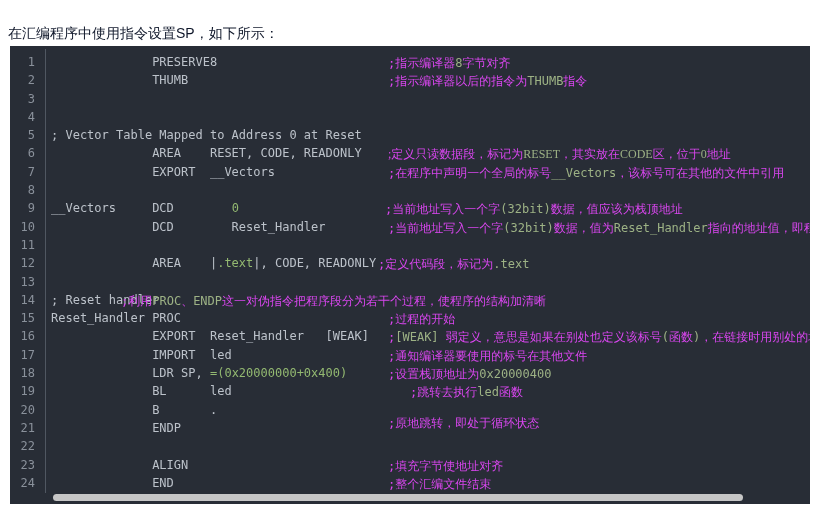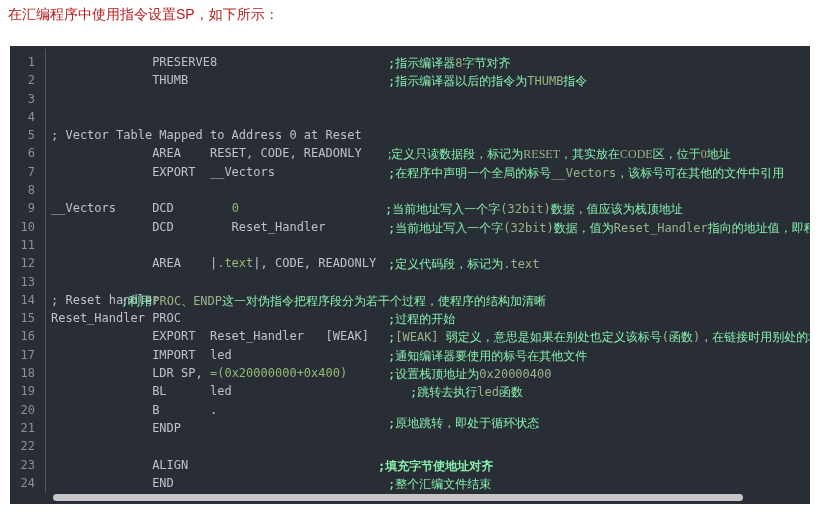--- a/index.html
+++ b/index.html
@@ -1,27 +1,27 @@
 <!DOCTYPE html>
 <html><head>
 <meta charset="utf-8">
 <style>
   html,body{margin:0;padding:0;}
   body{width:828px;height:526px;background:#ffffff;position:relative;overflow:hidden;}
-  #title{position:absolute;left:8px;top:6px;font:14px "Liberation Sans","DejaVu Sans",sans-serif;color:#b91c1c;white-space:pre;}
+  #title{position:absolute;left:8px;top:25px;font:14px "Liberation Sans","DejaVu Sans",sans-serif;color:#0f172a;white-space:pre;}
   #editor{position:absolute;left:10px;top:46px;width:800px;height:458px;background:#282d36;overflow:hidden;}
   #gutter-line{position:absolute;left:35px;top:3px;width:1px;height:444px;background:#505761;}
   #lines{position:absolute;left:0;top:8px;width:100%;}
   .row{position:relative;height:18.3px;font:12px "DejaVu Sans Mono","Liberation Mono",monospace;white-space:pre;}
   .ln{position:absolute;left:0;top:1px;width:25px;text-align:right;color:#8a919b;}
   .code{position:absolute;left:41px;top:1px;color:#bcc2ca;}
   .d{color:inherit;}
   .g{color:#93b971;}
   .cm{position:absolute;top:1px;white-space:pre;}
-  .cc{color:#86efac;}
+  .cc{color:#d946ef;}
   .ca{color:#9db285;}
   #hscroll-thumb{position:absolute;left:43px;top:448px;width:690px;height:7px;border-radius:4px;background:#c6c6c6;}
 </style>
 </head>
 <body>
 
 <div id="title">在汇编程序中使用指令设置SP，如下所示：</div>
 
 <div id="editor">
   <div id="gutter-line"></div>
@@ -30,28 +30,28 @@
       <div class="row"><span class="ln">2</span><span class="code"><span class="d">              THUMB</span></span><span class="cm" style="left: 378px; text-align: right;"><span class="cc">;指示编译器以后的指令为</span><span class="ca">THUMB</span><span class="cc">指令</span></span></div>
       <div class="row"><span class="ln">3</span><span class="code"></span></div>
       <div class="row"><span class="ln">4</span><span class="code"></span></div>
       <div class="row"><span class="ln">5</span><span class="code"><span class="d">; Vector Table Mapped to Address 0 at Reset</span></span></div>
       <div class="row"><span class="ln">6</span><span class="code"><span class="d">              AREA    RESET, CODE, READONLY</span></span><span class="cm" style="left: 378px; font-family: Liberation Serif, serif;"><span class="cc">;定义只读数据段，标记为</span><span class="ca">RESET</span><span class="cc">，其实放在</span><span class="ca">CODE</span><span class="cc">区，位于</span><span class="ca">0</span><span class="cc">地址</span></span></div>
       <div class="row"><span class="ln">7</span><span class="code"><span class="d">              EXPORT  __Vectors</span></span><span class="cm" style="left: 378px;"><span class="cc">;在程序中声明一个全局的标号</span><span class="ca">__Vectors</span><span class="cc">，该标号可在其他的文件中引用</span></span></div>
       <div class="row"><span class="ln">8</span><span class="code"></span></div>
       <div class="row"><span class="ln">9</span><span class="code"><span class="d">__Vectors     DCD        </span><span class="g">0</span></span><span class="cm" style="left: 375px;"><span class="cc">;当前地址写入一个字</span><span class="ca">(32bit)</span><span class="cc">数据，值应该为栈顶地址</span></span></div>
       <div class="row"><span class="ln">10</span><span class="code"><span class="d">              DCD        Reset_Handler</span></span><span class="cm" style="left: 378px;"><span class="cc">;当前地址写入一个字</span><span class="ca">(32bit)</span><span class="cc">数据，值为</span><span class="ca">Reset_Handler</span><span class="cc">指向的地址值，即程序</span></span></div>
       <div class="row"><span class="ln">11</span><span class="code"></span></div>
-      <div class="row"><span class="ln">12</span><span class="code"><span class="d">              AREA    |</span><span class="g">.text</span><span class="d">|, CODE, READONLY</span></span><span class="cm" style="left: 378px;"><span class="cc">;定义代码段，标记为</span><span class="ca">.text</span></span></div>
+      <div class="row"><span class="ln">12</span><span class="code"><span class="d">              AREA    |</span><span class="g">.text</span><span class="d">|, CODE, READONLY</span></span><span class="cm" style="left: 368px;"><span class="cc">;定义代码段，标记为</span><span class="ca">.text</span></span></div>
       <div class="row"><span class="ln">13</span><span class="code"></span></div>
       <div class="row"><span class="ln">14</span><span class="code"><span class="d">; Reset handler</span></span><span class="cm" style="left: 111px;"><span class="cc">;利用</span><span class="ca">PROC</span><span class="cc">、</span><span class="ca">ENDP</span><span class="cc">这一对伪指令把程序段分为若干个过程，使程序的结构加清晰</span></span></div>
       <div class="row"><span class="ln">15</span><span class="code"><span class="d">Reset_Handler PROC</span></span><span class="cm" style="left: 378px;"><span class="cc">;过程的开始</span></span></div>
       <div class="row"><span class="ln">16</span><span class="code"><span class="d">              EXPORT  Reset_Handler   [WEAK]</span></span><span class="cm" style="left: 378px;"><span class="cc">;</span><span class="ca">[WEAK]</span><span class="cc"> 弱定义，意思是如果在别处也定义该标号</span><span class="ca">(</span><span class="cc">函数</span><span class="ca">)</span><span class="cc">，在链接时用别处的地址</span></span></div>
       <div class="row"><span class="ln">17</span><span class="code"><span class="d">              IMPORT  led</span></span><span class="cm" style="left: 378px;"><span class="cc">;通知编译器要使用的标号在其他文件</span></span></div>
       <div class="row"><span class="ln">18</span><span class="code"><span class="d">              LDR SP, </span><span class="g">=(0x20000000+0x400)</span></span><span class="cm" style="left: 378px;"><span class="cc">;设置栈顶地址为</span><span class="ca">0x20000400</span></span></div>
       <div class="row"><span class="ln">19</span><span class="code"><span class="d">              BL      led</span></span><span class="cm" style="left: 400px;"><span class="cc">;跳转去执行</span><span class="ca">led</span><span class="cc">函数</span></span></div>
       <div class="row"><span class="ln">20</span><span class="code"><span class="d">              B       .</span></span><span class="cm" style="left: 378px; margin-top: 12px;"><span class="cc">;原地跳转，即处于循环状态</span></span></div>
       <div class="row"><span class="ln">21</span><span class="code"><span class="d">              ENDP</span></span></div>
       <div class="row"><span class="ln">22</span><span class="code"></span></div>
-      <div class="row"><span class="ln">23</span><span class="code"><span class="d">              ALIGN</span></span><span class="cm" style="left: 368px; font-weight: bold;"><span class="cc">;填充字节使地址对齐</span></span></div>
+      <div class="row"><span class="ln">23</span><span class="code"><span class="d">              ALIGN</span></span><span class="cm" style="left: 378px;"><span class="cc">;填充字节使地址对齐</span></span></div>
       <div class="row"><span class="ln">24</span><span class="code"><span class="d">              END</span></span><span class="cm" style="left: 378px;"><span class="cc">;整个汇编文件结束</span></span></div>
     </div>
   <div id="hscroll-thumb"></div>
 </div>
 
 </body></html>

